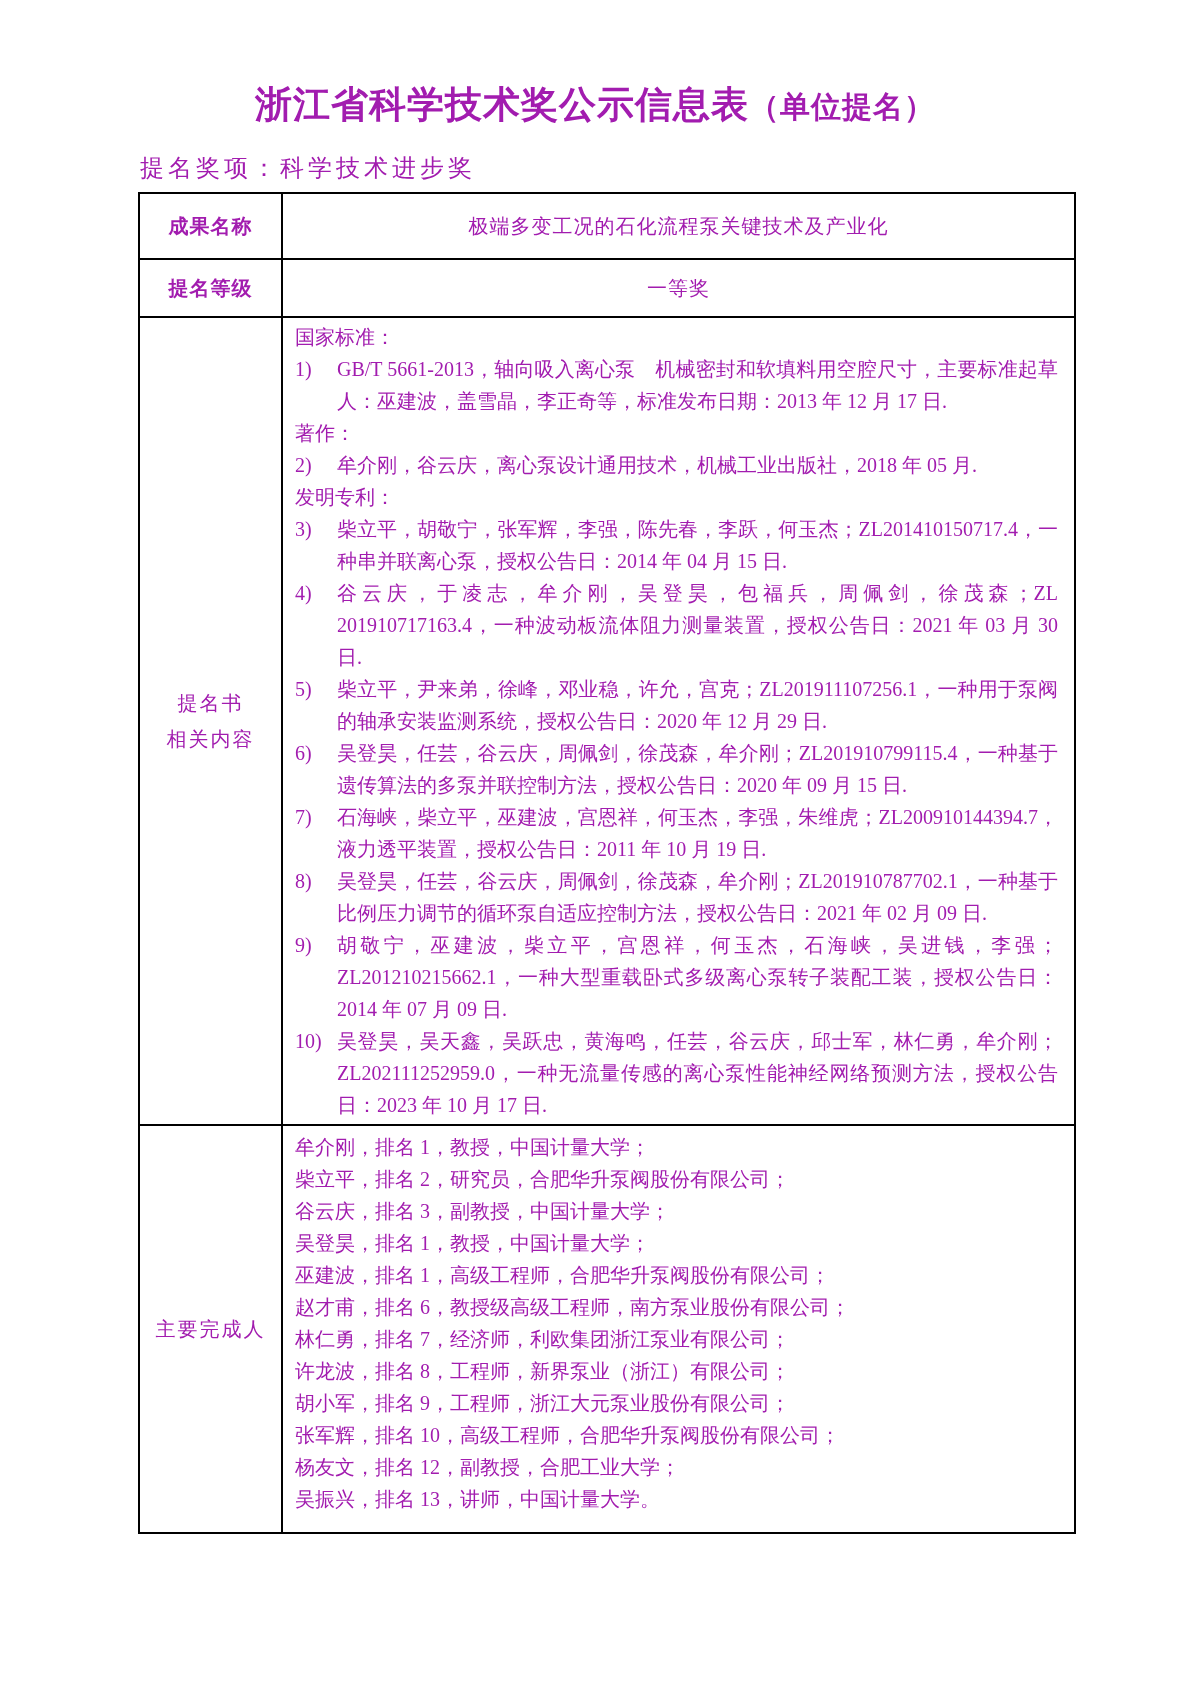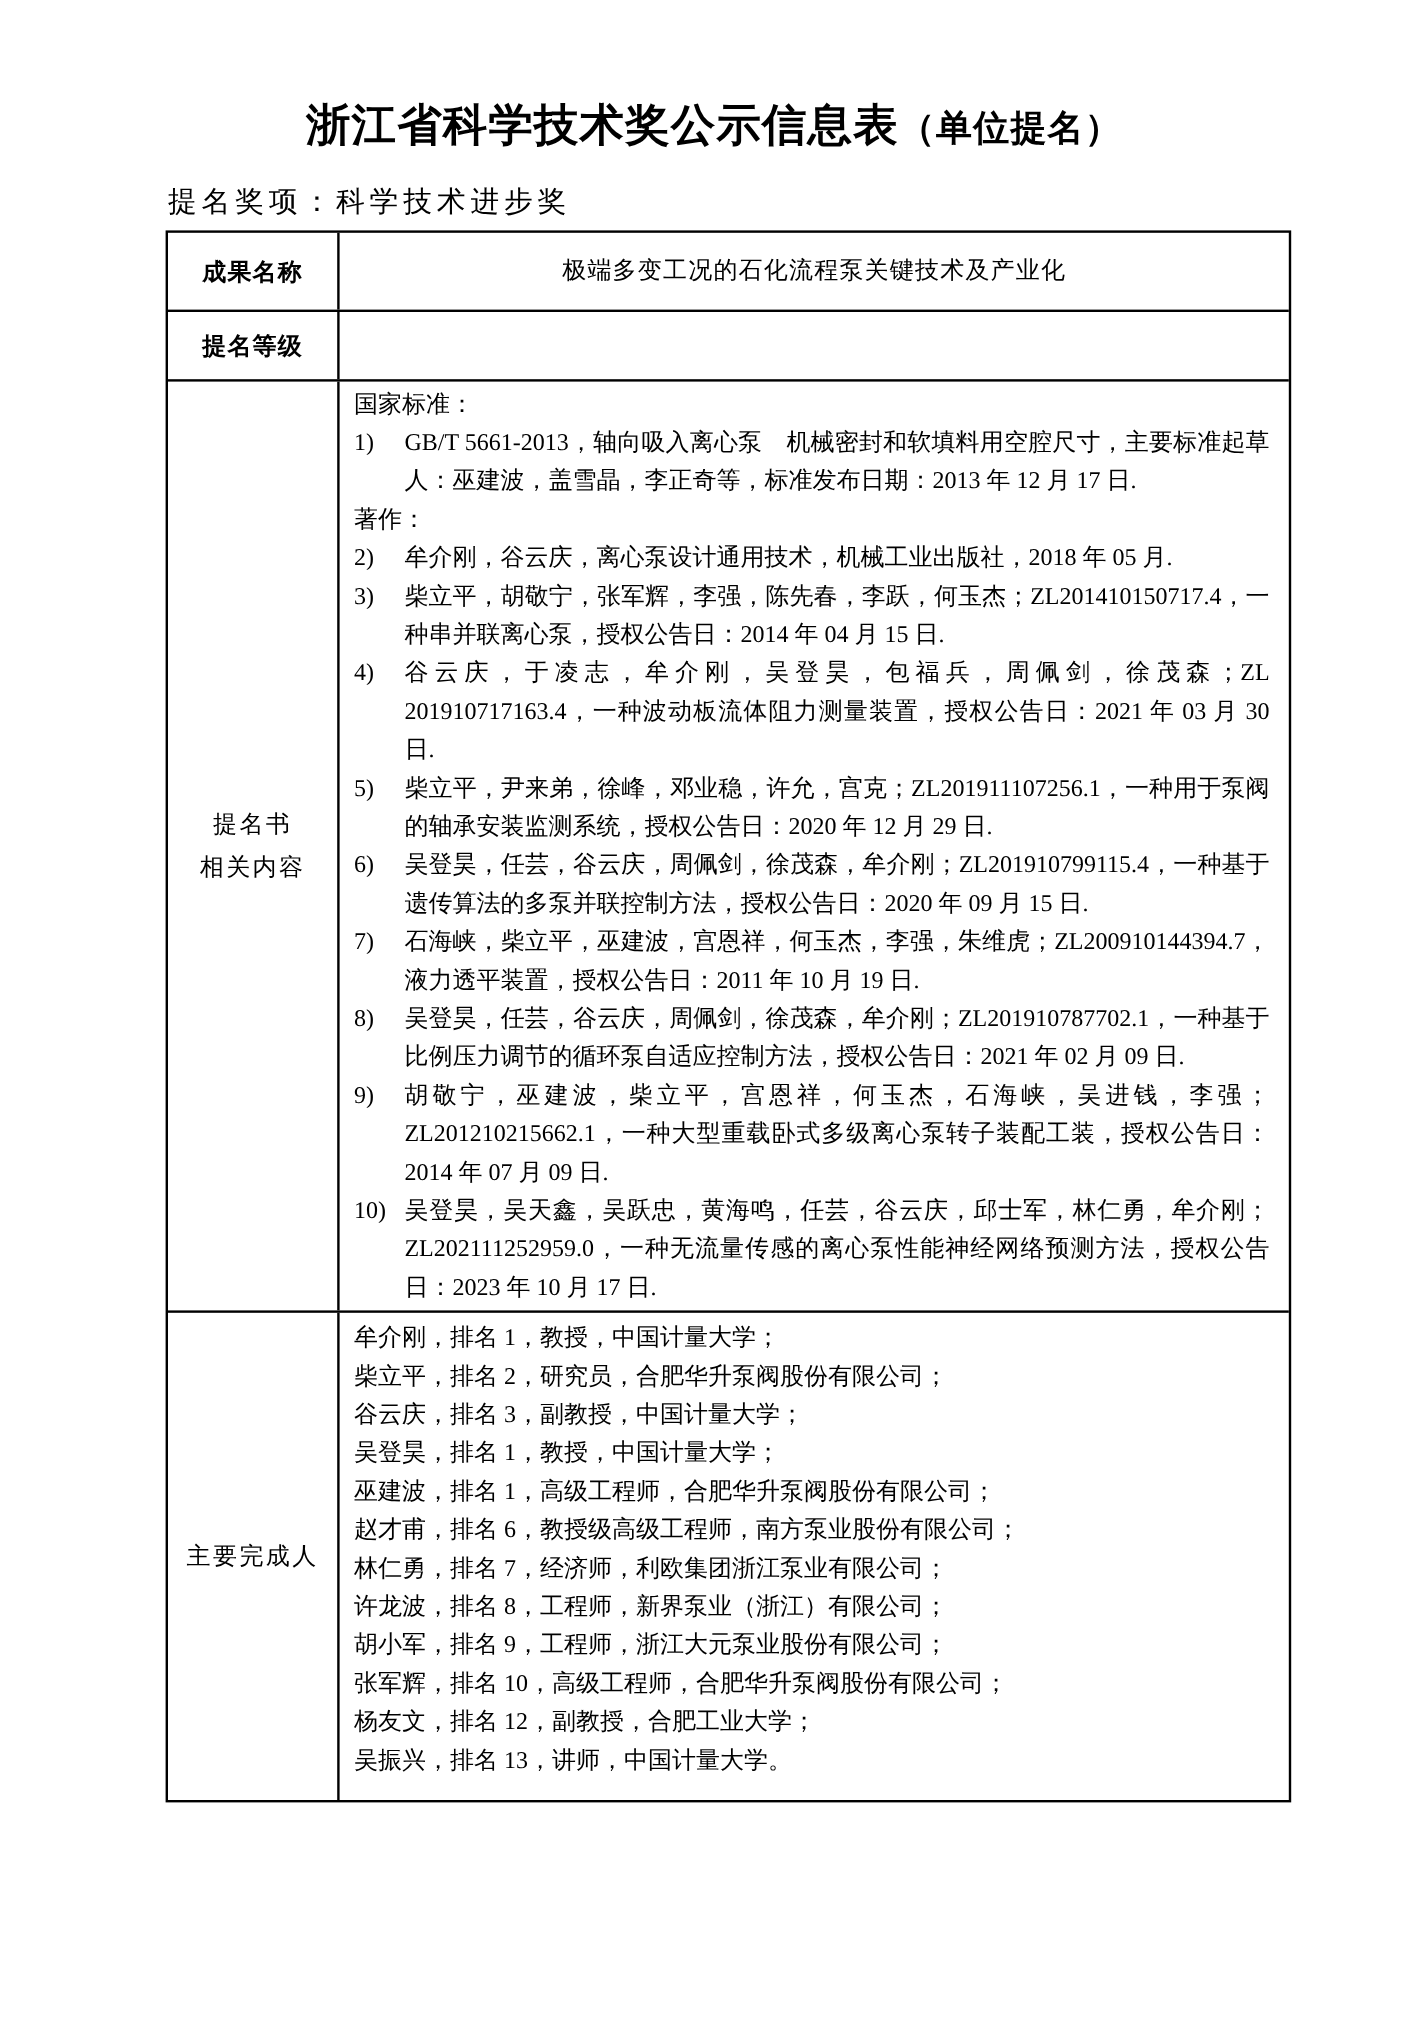--- a/index.html
+++ b/index.html
@@ -5,21 +5,21 @@
   html, body {
     margin: 0;
     padding: 0;
     background: #ffffff;
   }
   .page {
     position: relative;
     width: 1190px;
     height: 1683px;
     background: #ffffff;
-    color: #000000;
+    color: #a21caf;
     font-family: "Liberation Serif", "DejaVu Serif", serif;
     overflow: hidden;
   }
   .doc-title {
     padding-top: 80px;
     text-align: center;
     white-space: nowrap;
   }
   .doc-title .main {
     font-family: "Liberation Sans", "DejaVu Sans", sans-serif;
@@ -120,20 +120,21 @@
 
   <div class="award-table">
 
     <div class="trow row-result">
       <div class="label-cell label-bold">成果名称</div>
       <div class="value-cell value-center">极端多变工况的石化流程泵关键技术及产业化</div>
     </div>
 
     <div class="trow row-grade">
       <div class="label-cell label-bold">提名等级</div>
+      <div class="value-cell value-center">一等奖</div>
     </div>
 
     <div class="trow">
       <div class="label-cell label-serif">
         <span>提名书</span>
         <span>相关内容</span>
       </div>
       <div class="value-cell list-cell">
         <div class="citem header">
             <span class="txt">国家标准：</span>
@@ -141,20 +142,23 @@
         <div class="citem">
             <span class="num">1)</span>
             <span class="txt">GB/T 5661-2013，轴向吸入离心泵　机械密封和软填料用空腔尺寸，主要标准起草人：巫建波，盖雪晶，李正奇等，标准发布日期：2013 年 12 月 17 日.</span>
           </div>
         <div class="citem header">
             <span class="txt">著作：</span>
           </div>
         <div class="citem">
             <span class="num">2)</span>
             <span class="txt">牟介刚，谷云庆，离心泵设计通用技术，机械工业出版社，2018 年 05 月.</span>
+          </div>
+        <div class="citem header">
+            <span class="txt">发明专利：</span>
           </div>
         <div class="citem">
             <span class="num">3)</span>
             <span class="txt">柴立平，胡敬宁，张军辉，李强，陈先春，李跃，何玉杰；ZL201410150717.4，一种串并联离心泵，授权公告日：2014 年 04 月 15 日.</span>
           </div>
         <div class="citem">
             <span class="num">4)</span>
             <span class="txt">谷云庆，于凌志，牟介刚，吴登昊，包福兵，周佩剑，徐茂森；ZL 201910717163.4，一种波动板流体阻力测量装置，授权公告日：2021 年 03 月 30 日.</span>
           </div>
         <div class="citem">

